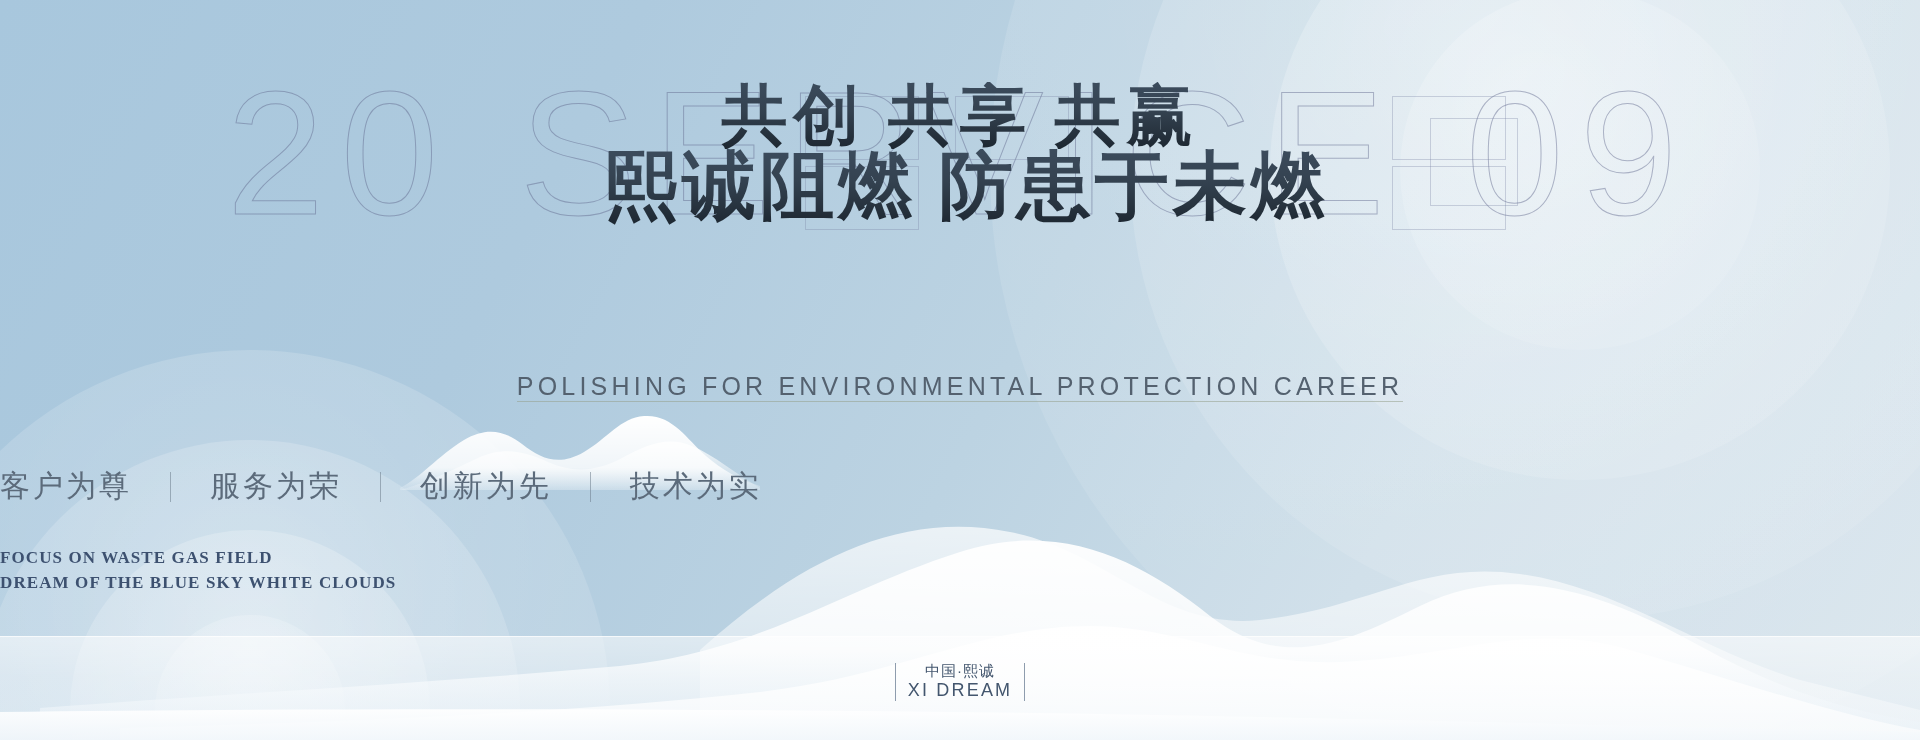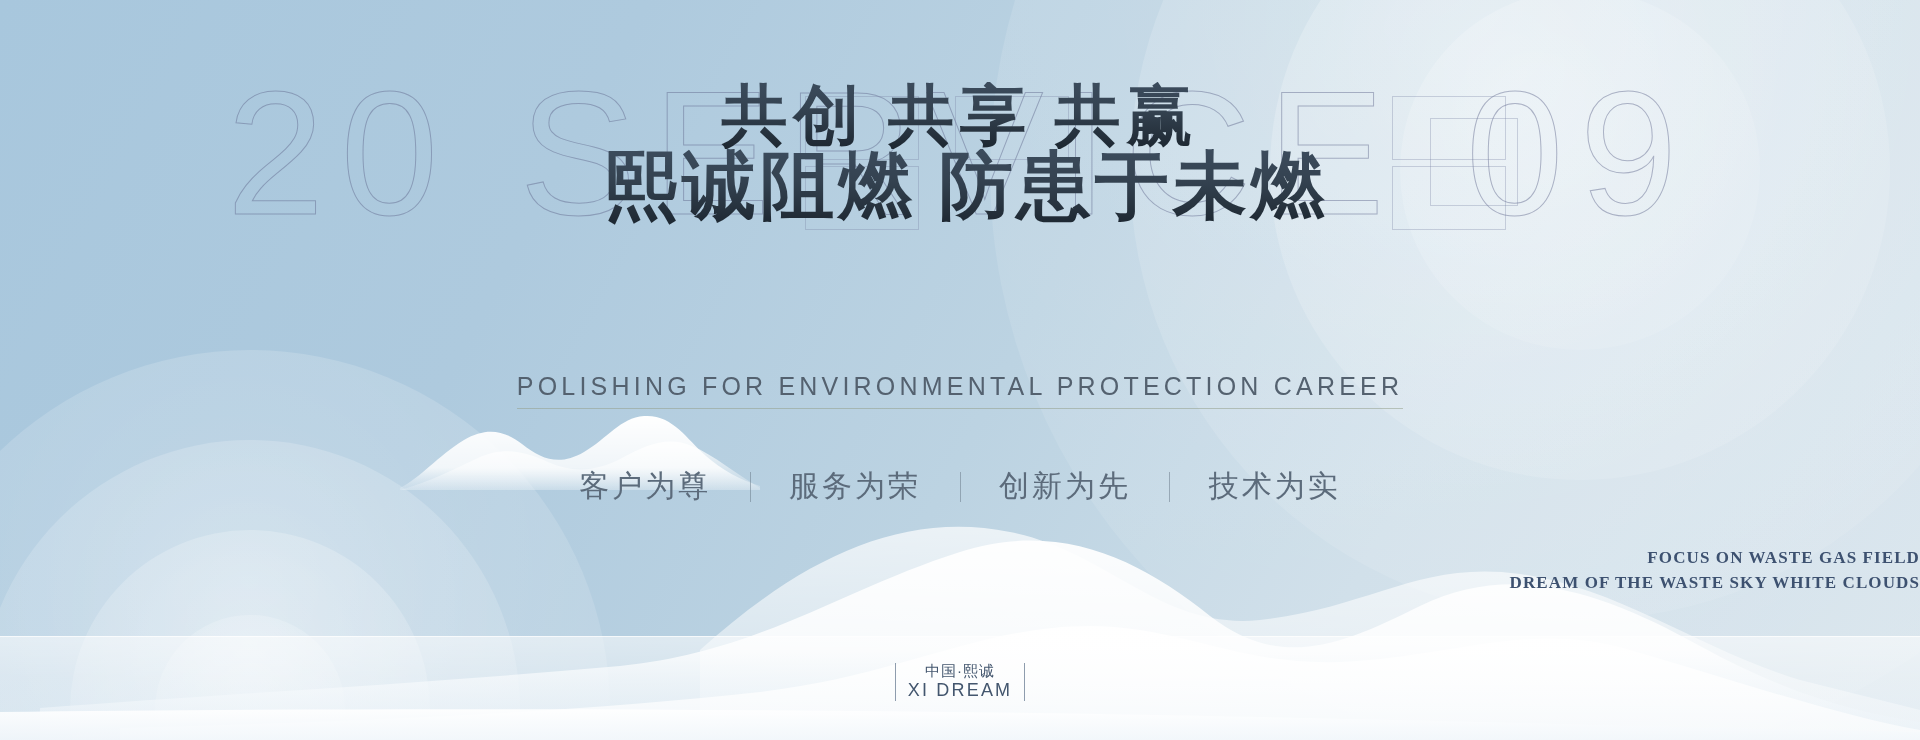--- a/index.html
+++ b/index.html
@@ -89,41 +89,40 @@
   #hl2{font-size:74px;letter-spacing:4px;padding-left:13px;}
 
   
   #subtitle{
     position:absolute;left:0;right:0;top:372px;text-align:center;
   }
   #subtitle span{
     display:inline-block;
     font-size:25px;letter-spacing:4.2px;font-weight:400;
     color:#54616f;
-    padding-bottom:7px;
     border-bottom:1px solid rgba(150,160,140,.55);
   }
 
   
   #slogans{
-    position:absolute;left:0;right:0;top:466px;text-align:center;
+    position:absolute;left:0;right:0;top:466px;text-align:left;
     white-space:nowrap;
   }
   #slogans .slogan{
     font-size:30px;color:#5c6b7b;letter-spacing:3px;
     font-family:"Liberation Sans","DejaVu Sans",sans-serif;
   }
   #slogans .sep{
     display:inline-block;width:1px;height:30px;vertical-align:-6px;
     background:rgba(110,125,140,.55);margin:0 34px;
   }
 
   
   #tagline{
-    position:absolute;left:0;right:0;top:546px;text-align:right;
+    position:absolute;left:0;right:0;top:546px;text-align:left;
     font-family:"Liberation Serif","DejaVu Serif",serif;
     color:#3d5170;
   }
   #tagline div{font-size:17px;letter-spacing:1.1px;line-height:1.45;font-weight:700;}
 
   
   #logo{
     position:absolute;left:0;right:0;top:662px;
     display:flex;align-items:center;justify-content:center;gap:12px;
   }
@@ -235,21 +234,21 @@
     <span class="sep"></span>
     <span class="slogan">服务为荣</span>
     <span class="sep"></span>
     <span class="slogan">创新为先</span>
     <span class="sep"></span>
     <span class="slogan">技术为实</span>
   </div>
 
   <div id="tagline">
     <div>FOCUS ON WASTE GAS FIELD</div>
-    <div>DREAM OF THE WASTE SKY WHITE CLOUDS</div>
+    <div>DREAM OF THE BLUE SKY WHITE CLOUDS</div>
   </div>
 
   <div id="logo">
     <div class="bar"></div>
     <div class="logo-text">
       <div class="cn">中国·熙诚</div>
       <div class="en">XI DREAM</div>
     </div>
     <div class="bar"></div>
   </div>

